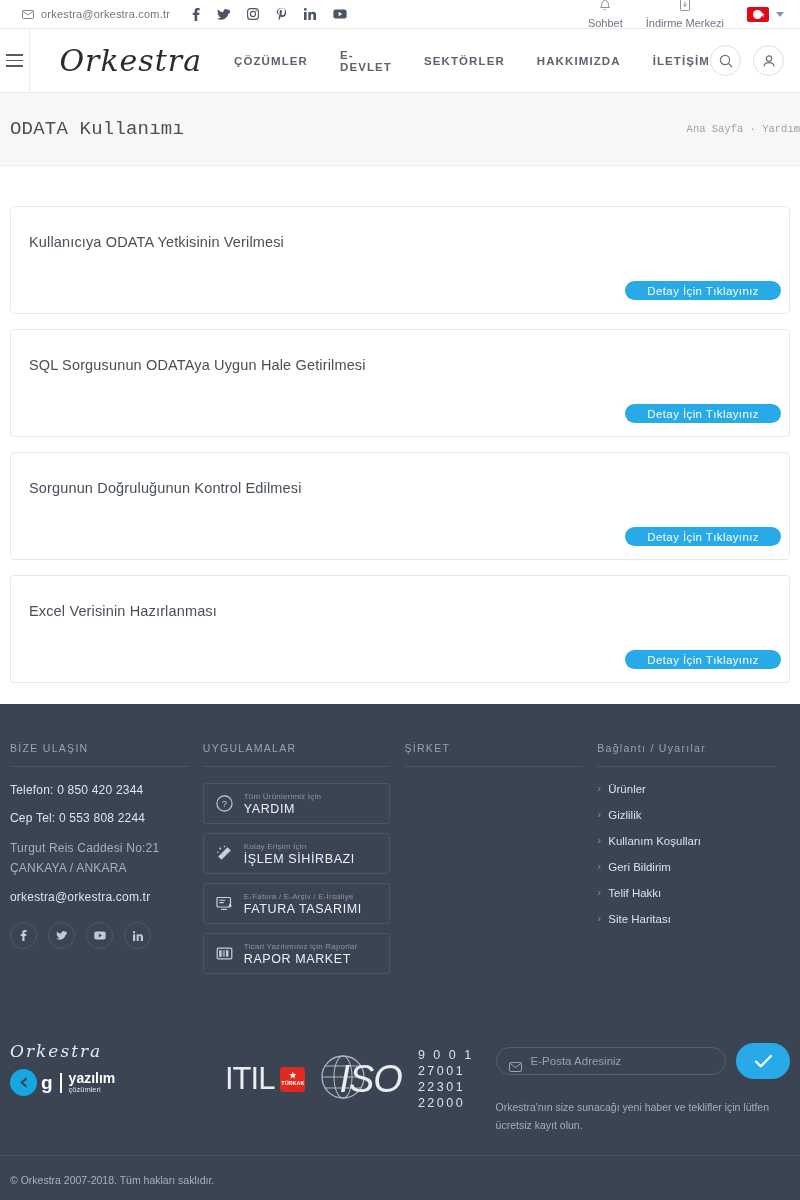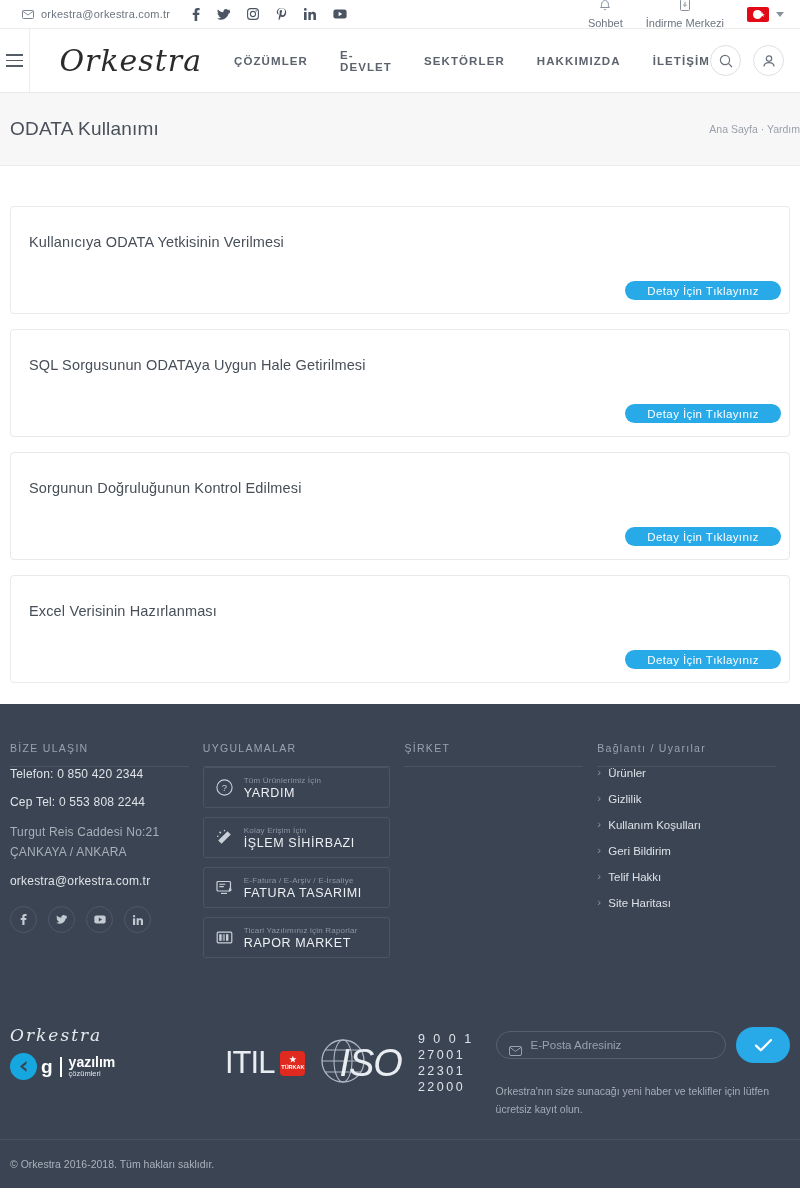--- a/index.html
+++ b/index.html
@@ -74,20 +74,21 @@
   }
 
   
   .titlebar {
     background: #f7f7f8;
     height: 73px;
     display: flex;
     align-items: center;
     padding: 0 0 0 10px;
     border-bottom: 1px solid #ededed;
+    font-family: Liberation Mono, monospace;
   }
   .page-title { font-size: 19px; color: #4a5059; font-weight: 400; letter-spacing: .2px; }
   .crumb { margin-left: auto; font-size: 10.5px; color: #9aa0aa; white-space: nowrap; }
 
   
   .content { padding: 40px 10px 0 10px; background: #fff; }
   .card {
     border: 1px solid #e9e9ea;
     border-radius: 4px;
     background: #fff;
@@ -113,21 +114,21 @@
     cursor: pointer;
   }
 
   
   .footer { background: #3a4452; color: #cfd4db; padding: 38px 0 0 0; margin-top: 21px; }
   .f-cols { display: flex; padding: 0 10px; }
   .f-col { flex: 1; padding-right: 14px; }
   .f-col.apps { flex: 1.05; }
   .f-head {
     font-size: 10.5px; letter-spacing: 1.3px; color: #9aa3af;
-    padding-bottom: 12px; border-bottom: 1px solid #4a5462; 
+    padding-bottom: 12px; border-bottom: 1px solid #4a5462; margin-bottom: 16px;
     text-transform: uppercase;
   }
   .f-contact p { font-size: 12px; color: #dfe3e8; margin-bottom: 14px; letter-spacing: .2px; }
   .f-contact p.dim { color: #a8b0ba; line-height: 1.55; margin-bottom: 13px; }
   .f-social { display: flex; gap: 11px; margin-top: 18px; }
   .f-social .fs {
     width: 27px; height: 27px; border-radius: 50%; border: 1px solid #4e5866;
     display: flex; align-items: center; justify-content: center; color: #c3cad3;
   }
   .app-btn {
@@ -498,15 +499,15 @@
                 <path d="M2 7.6 L6.8 12.3 L17 2" fill="none" stroke="#fff" stroke-width="2.2" stroke-linecap="round" stroke-linejoin="round"></path>
               </svg>
           </span>
         </button>
       </div>
       <div class="news-note">Orkestra'nın size sunacağı yeni haber ve teklifler için lütfen ücretsiz kayıt olun.</div>
     </div>
   </div>
 
   <div class="copy">
-    <span>© Orkestra 2016-2018. Tüm hakları saklıdır.</span>
+    <span>© Orkestra 2007-2018. Tüm hakları saklıdır.</span>
   </div>
 </div>
 
 </body></html>

